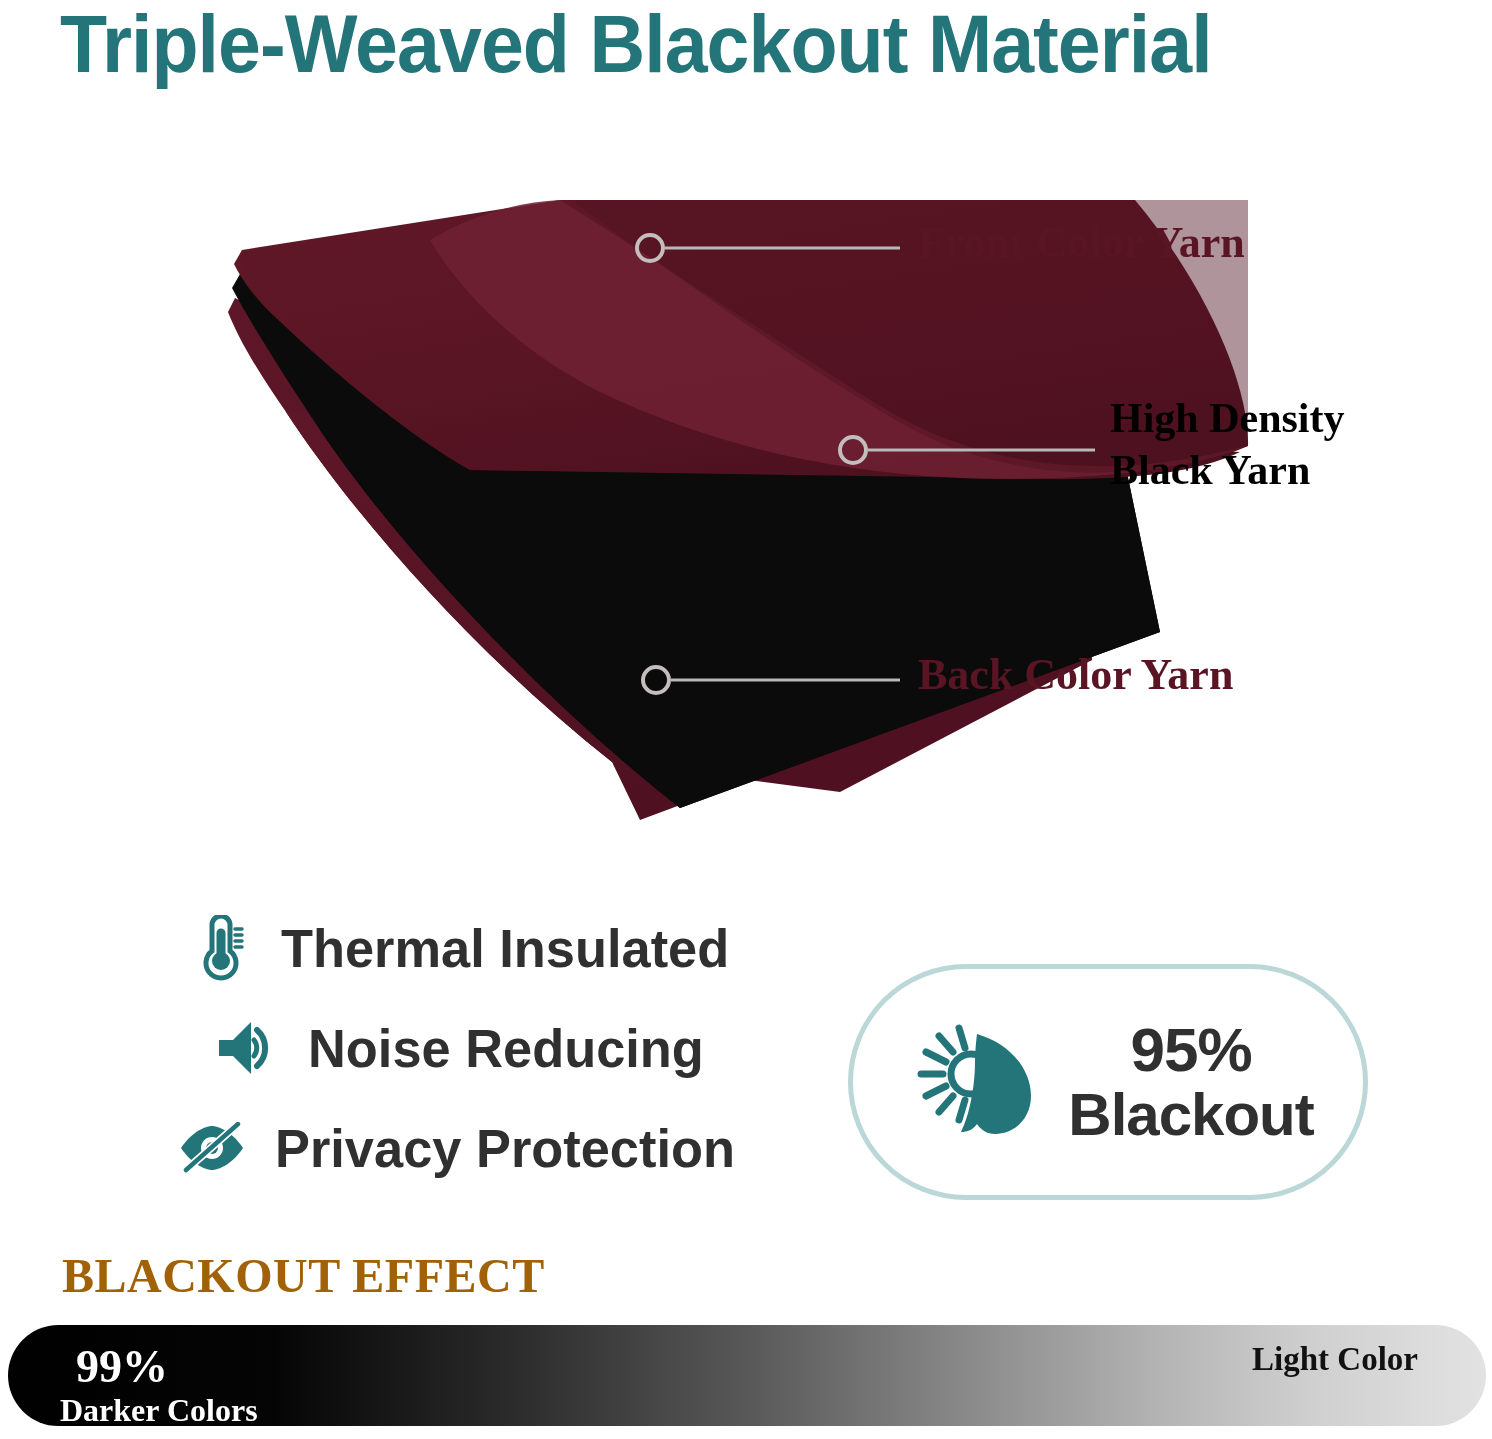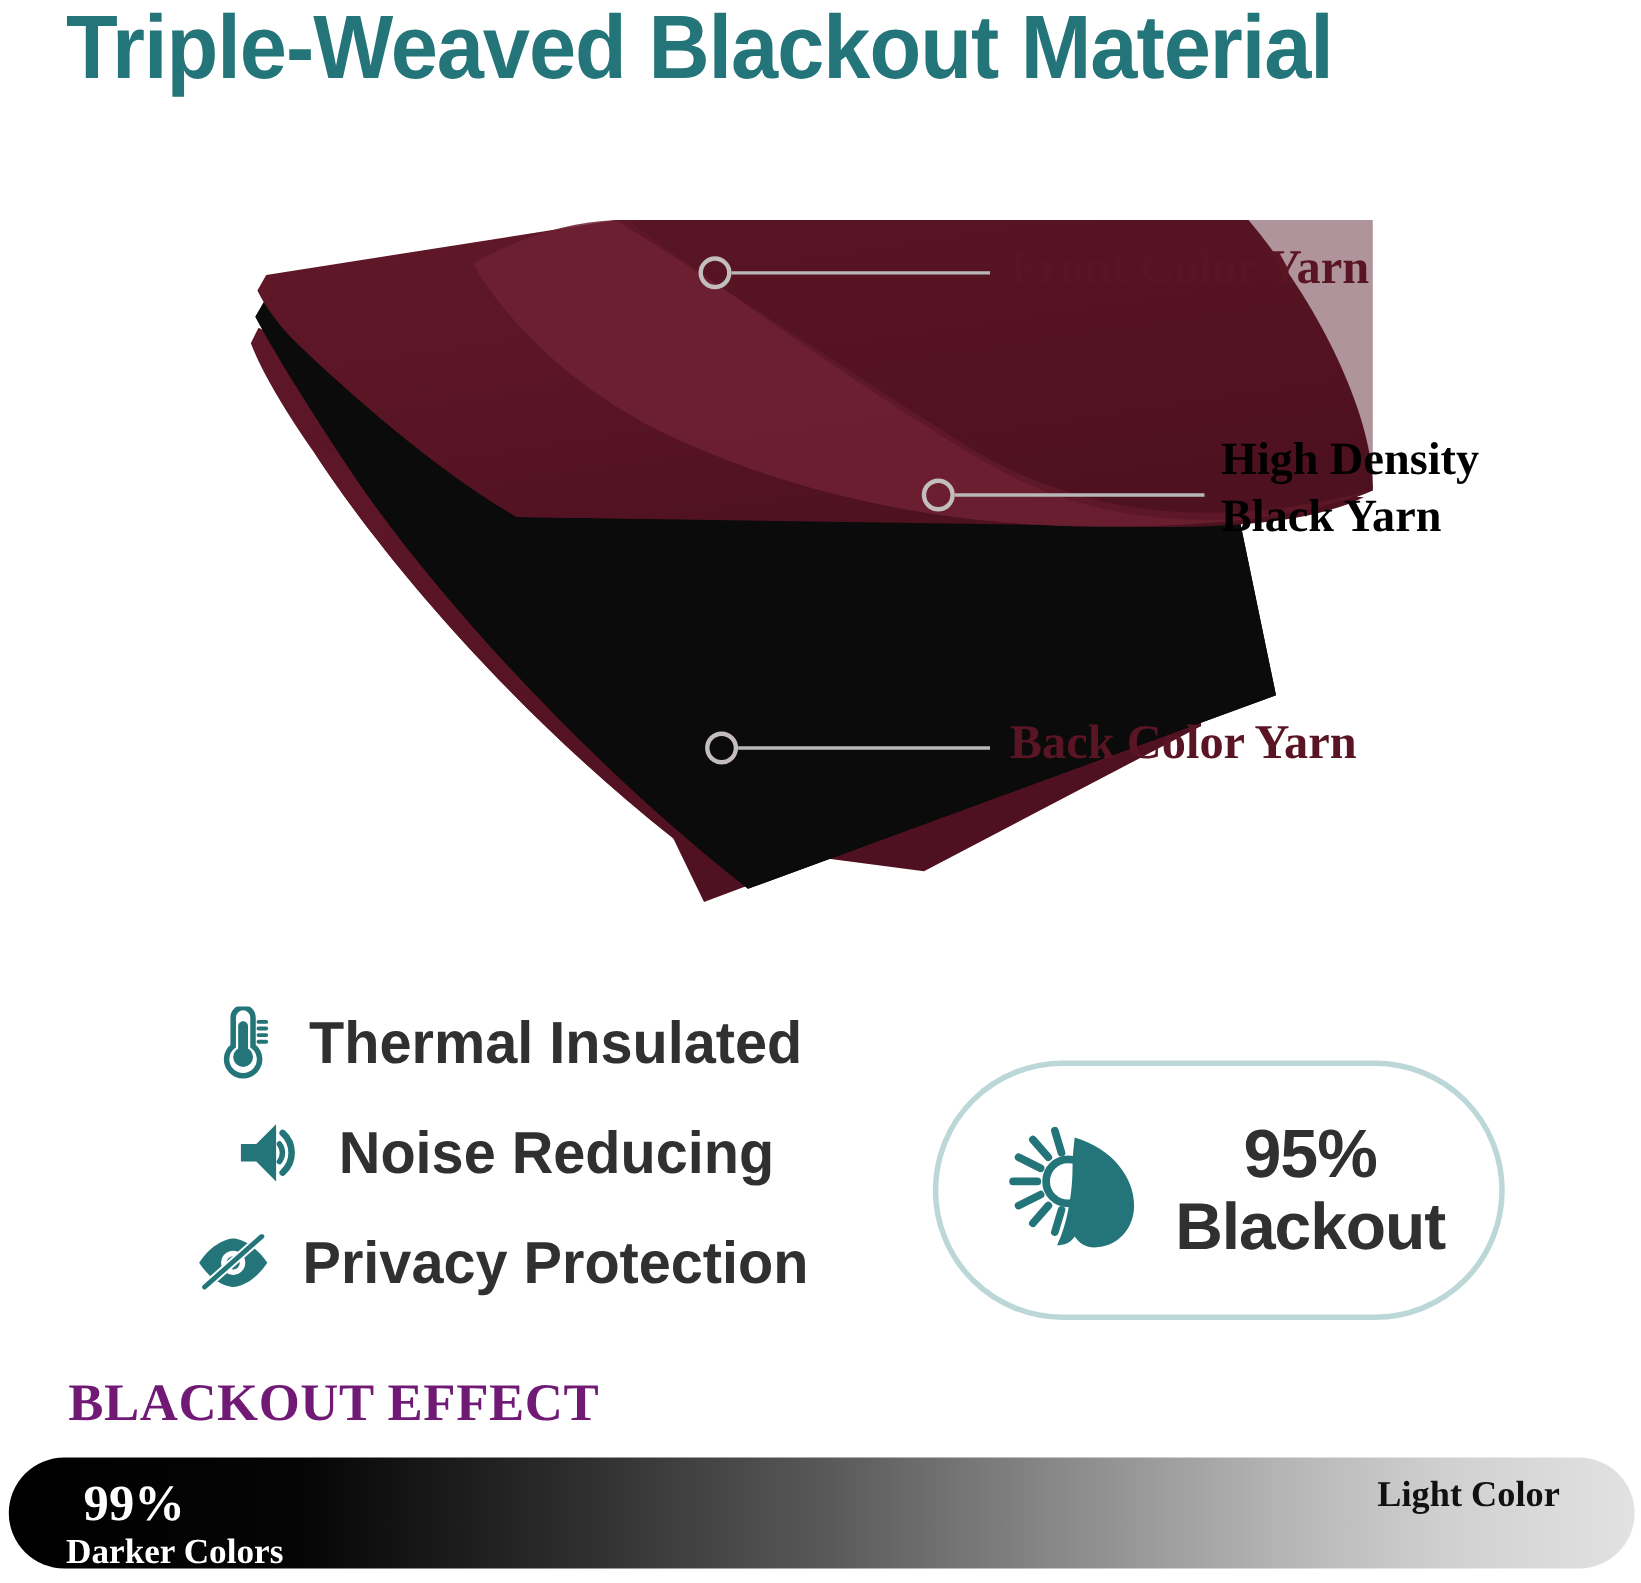--- a/index.html
+++ b/index.html
@@ -150,21 +150,21 @@
 
   
   .effect-heading {
     position: absolute;
     left: 62px;
     top: 1248px;
     font-family: "Liberation Serif", serif;
     font-weight: bold;
     font-size: 48px;
     line-height: 56px;
-    color: #701a75;
+    color: #a16207;
     letter-spacing: 0.5px;
     white-space: nowrap;
   }
   .gradient-bar {
     position: absolute;
     left: 8px;
     top: 1325px;
     width: 1478px;
     height: 101px;
     border-radius: 52px;

